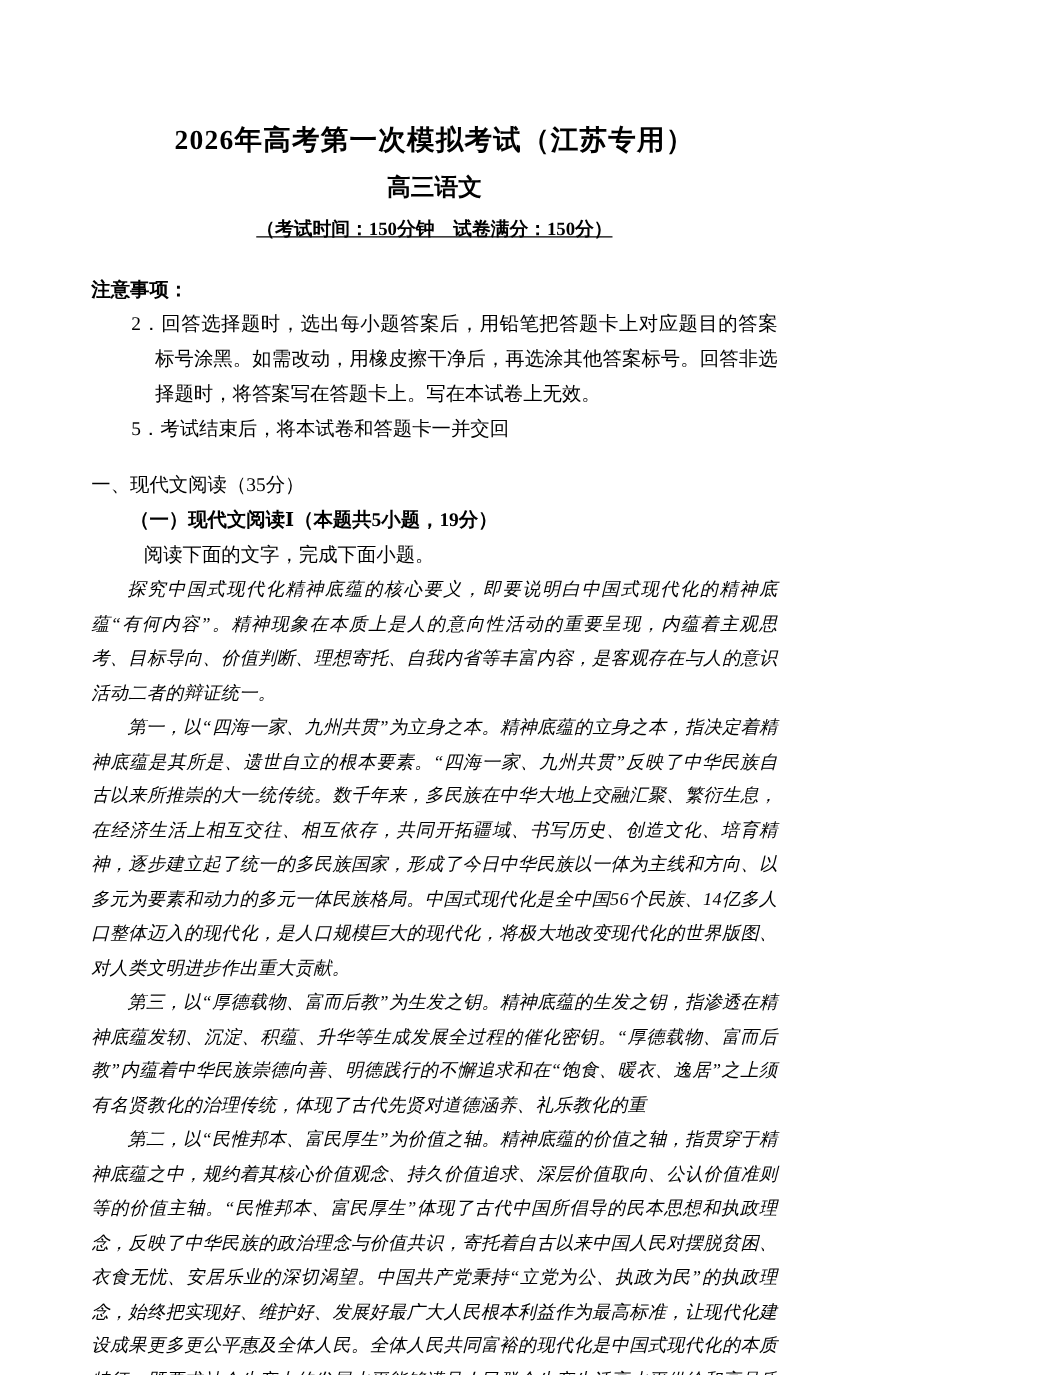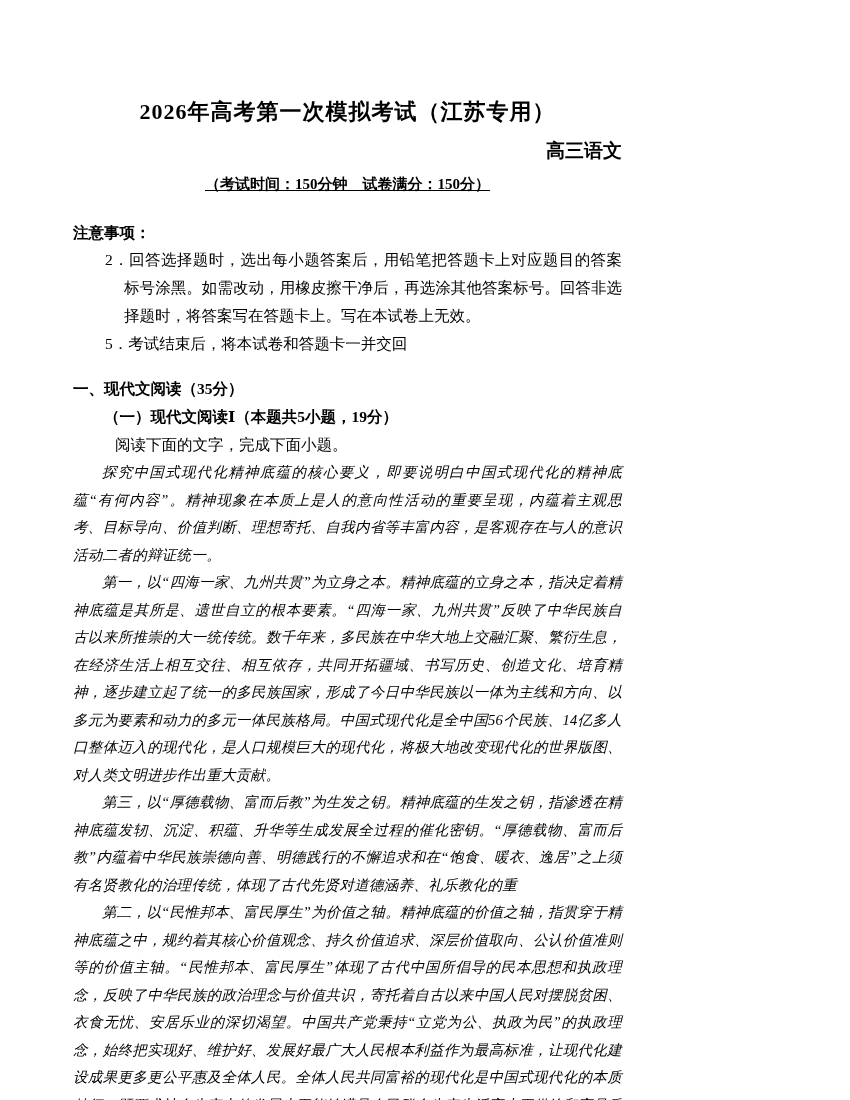--- a/index.html
+++ b/index.html
@@ -17,21 +17,21 @@
     padding: 98px 74px 30px 73px;
   }
   .exam-title {
     text-align: center;
     font-size: 22px;
     font-weight: bold;
     letter-spacing: 1px;
     line-height: 28px;
   }
   .exam-subject {
-    text-align: right;
+    text-align: center;
     font-size: 19px;
     font-weight: bold;
     margin-top: 13px;
     line-height: 24px;
   }
   .exam-info {
     text-align: center;
     font-size: 15px;
     font-weight: bold;
     margin-top: 11px;
@@ -47,21 +47,21 @@
   .notice-item {
     font-size: 15.5px;
     line-height: 28px;
     padding-left: 51px;
     text-indent: -19px;
     text-align: justify;
   }
   .section-heading {
     margin-top: 17px;
     font-size: 15.5px;
-    font-weight: bold;
+    font-weight: normal;
     line-height: 28px;
   }
   .subsection-heading {
     font-size: 15.5px;
     font-weight: bold;
     line-height: 28px;
     text-indent: 31px;
   }
   .instruction {
     font-size: 15.5px;

